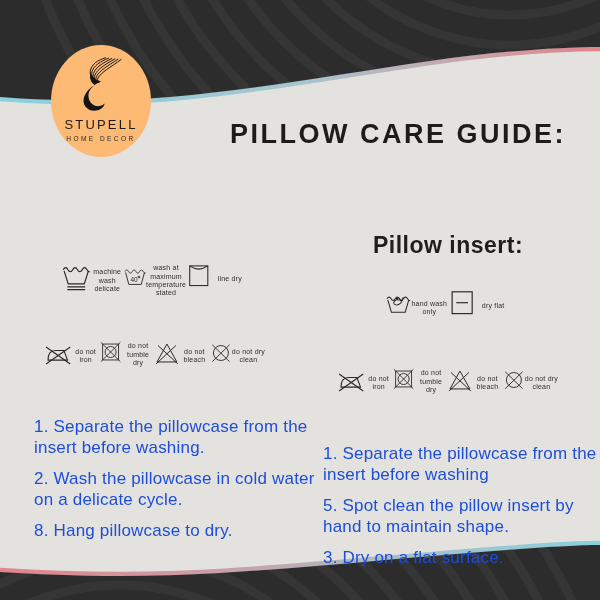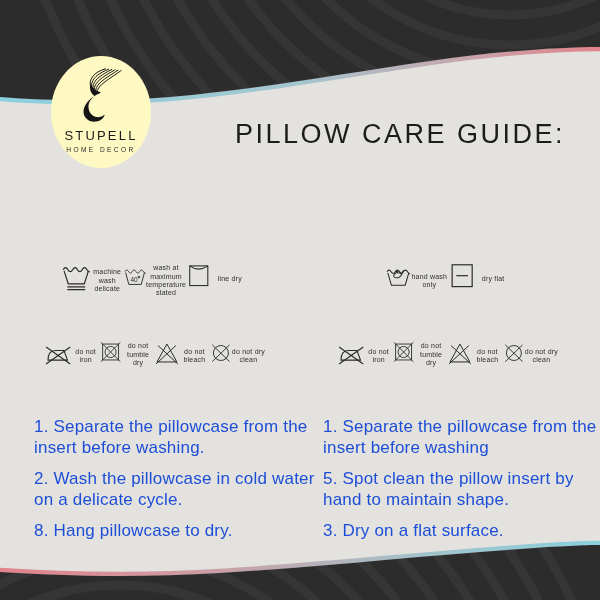--- a/index.html
+++ b/index.html
@@ -1,27 +1,27 @@
 <!DOCTYPE html>
 <html><head>
 <meta charset="utf-8">
 <style>
   html,body{margin:0;padding:0;}
   body{font-family:"Liberation Sans","DejaVu Sans",sans-serif;background:#888;}
   .stage{position:relative;width:600px;height:600px;background:#e4e2df;overflow:hidden;margin:0 auto;}
   .bands{position:absolute;inset:0;z-index:0;}
   .content{position:absolute;inset:0;z-index:1;}
 
-  .logo-circle{position:absolute;left:51px;top:56px;width:100px;height:112px;border-radius:50%;
-    background:#fef9c3;display:flex;flex-direction:column;align-items:center;box-sizing:border-box;padding-top:10px;text-align:right;}
+  .logo-circle{position:absolute;left:51px;top:45px;width:100px;height:112px;border-radius:50%;
+    background:#fdba74;display:flex;flex-direction:column;align-items:center;box-sizing:border-box;padding-top:10px;text-align:right;}
   .logo-name{font-size:13px;letter-spacing:2.2px;font-weight:500;color:#1b1b1b;margin-top:2px;}
   .logo-tagline{font-size:6.6px;letter-spacing:2.4px;font-weight:400;color:#2a2a2a;margin-top:3px;}
 
-  .page-title{position:absolute;left:230px;top:119px;width:340px;text-align:center;
-    font-size:27px;font-weight:400;letter-spacing:2.5px;color:#1c1c1c;white-space:nowrap;}
+  .page-title{position:absolute;left:230px;top:119px;width:340px;text-align:left;
+    font-size:27px;font-weight:700;letter-spacing:2.5px;color:#1c1c1c;white-space:nowrap;}
 
   .col{position:absolute;top:232px;width:260px;}
   .col.left{left:25px;}
   .col.right{left:318px;}
   .col-heading{text-align:center;font-size:23px;font-weight:600;letter-spacing:0.5px;color:#1e1e1e;}
   .icon-row{display:flex;justify-content:center;align-items:flex-start;}
   .icon-row.row1{margin-top:23px;height:68px;}
   .icon-row.row2{margin-top:7px;height:66px;}
   .icon-cell{display:flex;flex-direction:row;align-items:center;flex:0 0 auto;}
   .icon-row.row1 .icon-cell{width:62px;}
@@ -180,20 +180,21 @@
         </div>
         <div class="steps">
           <div class="step">1. Separate the pillowcase from the
 insert before washing.</div>
           <div class="step">2. Wash the pillowcase in cold water
 on a delicate cycle.</div>
           <div class="step">8. Hang pillowcase to dry.</div>
         </div>
       </div>
     <div class="col right" id="col1">
+      <div class="col-heading">Pillow insert:</div>
     <div class="icon-row row1">
           <div class="icon-cell">
             <svg width="46" height="46" viewBox="0 0 48 48">
               <path d="M2,12 c2.5,-4.5 5.5,-4.5 8,0 c2.5,4.5 5.5,4.5 8,0 c2.5,-4.5 5.5,-4.5 8,0 c2.5,4.5 5.5,4.5 8,0 c2.5,-4.5 5.5,-4.5 8,0 c1.5,2.7 3.2,3.9 5,3.4" fill="none" stroke="#292929" stroke-width="2"></path>
               <path d="M3.5,14 L10.5,38 H37.5 L44.5,14" fill="none" stroke="#292929" stroke-width="2"></path>
               <g fill="none" stroke="#292929" stroke-width="2">
                 <path d="M15,21 c0,-4 2,-6 5,-7 l1.5,-5"></path>
                 <path d="M23,9 l-1,6 M26.5,10 l-1.5,5.5 M29.5,12 l-2,4.5"></path>
                 <path d="M15,21 c3,4 9,4 13,0 c1.5,-1.5 2.5,-3 3,-5 l3,-7"></path>
               </g>

